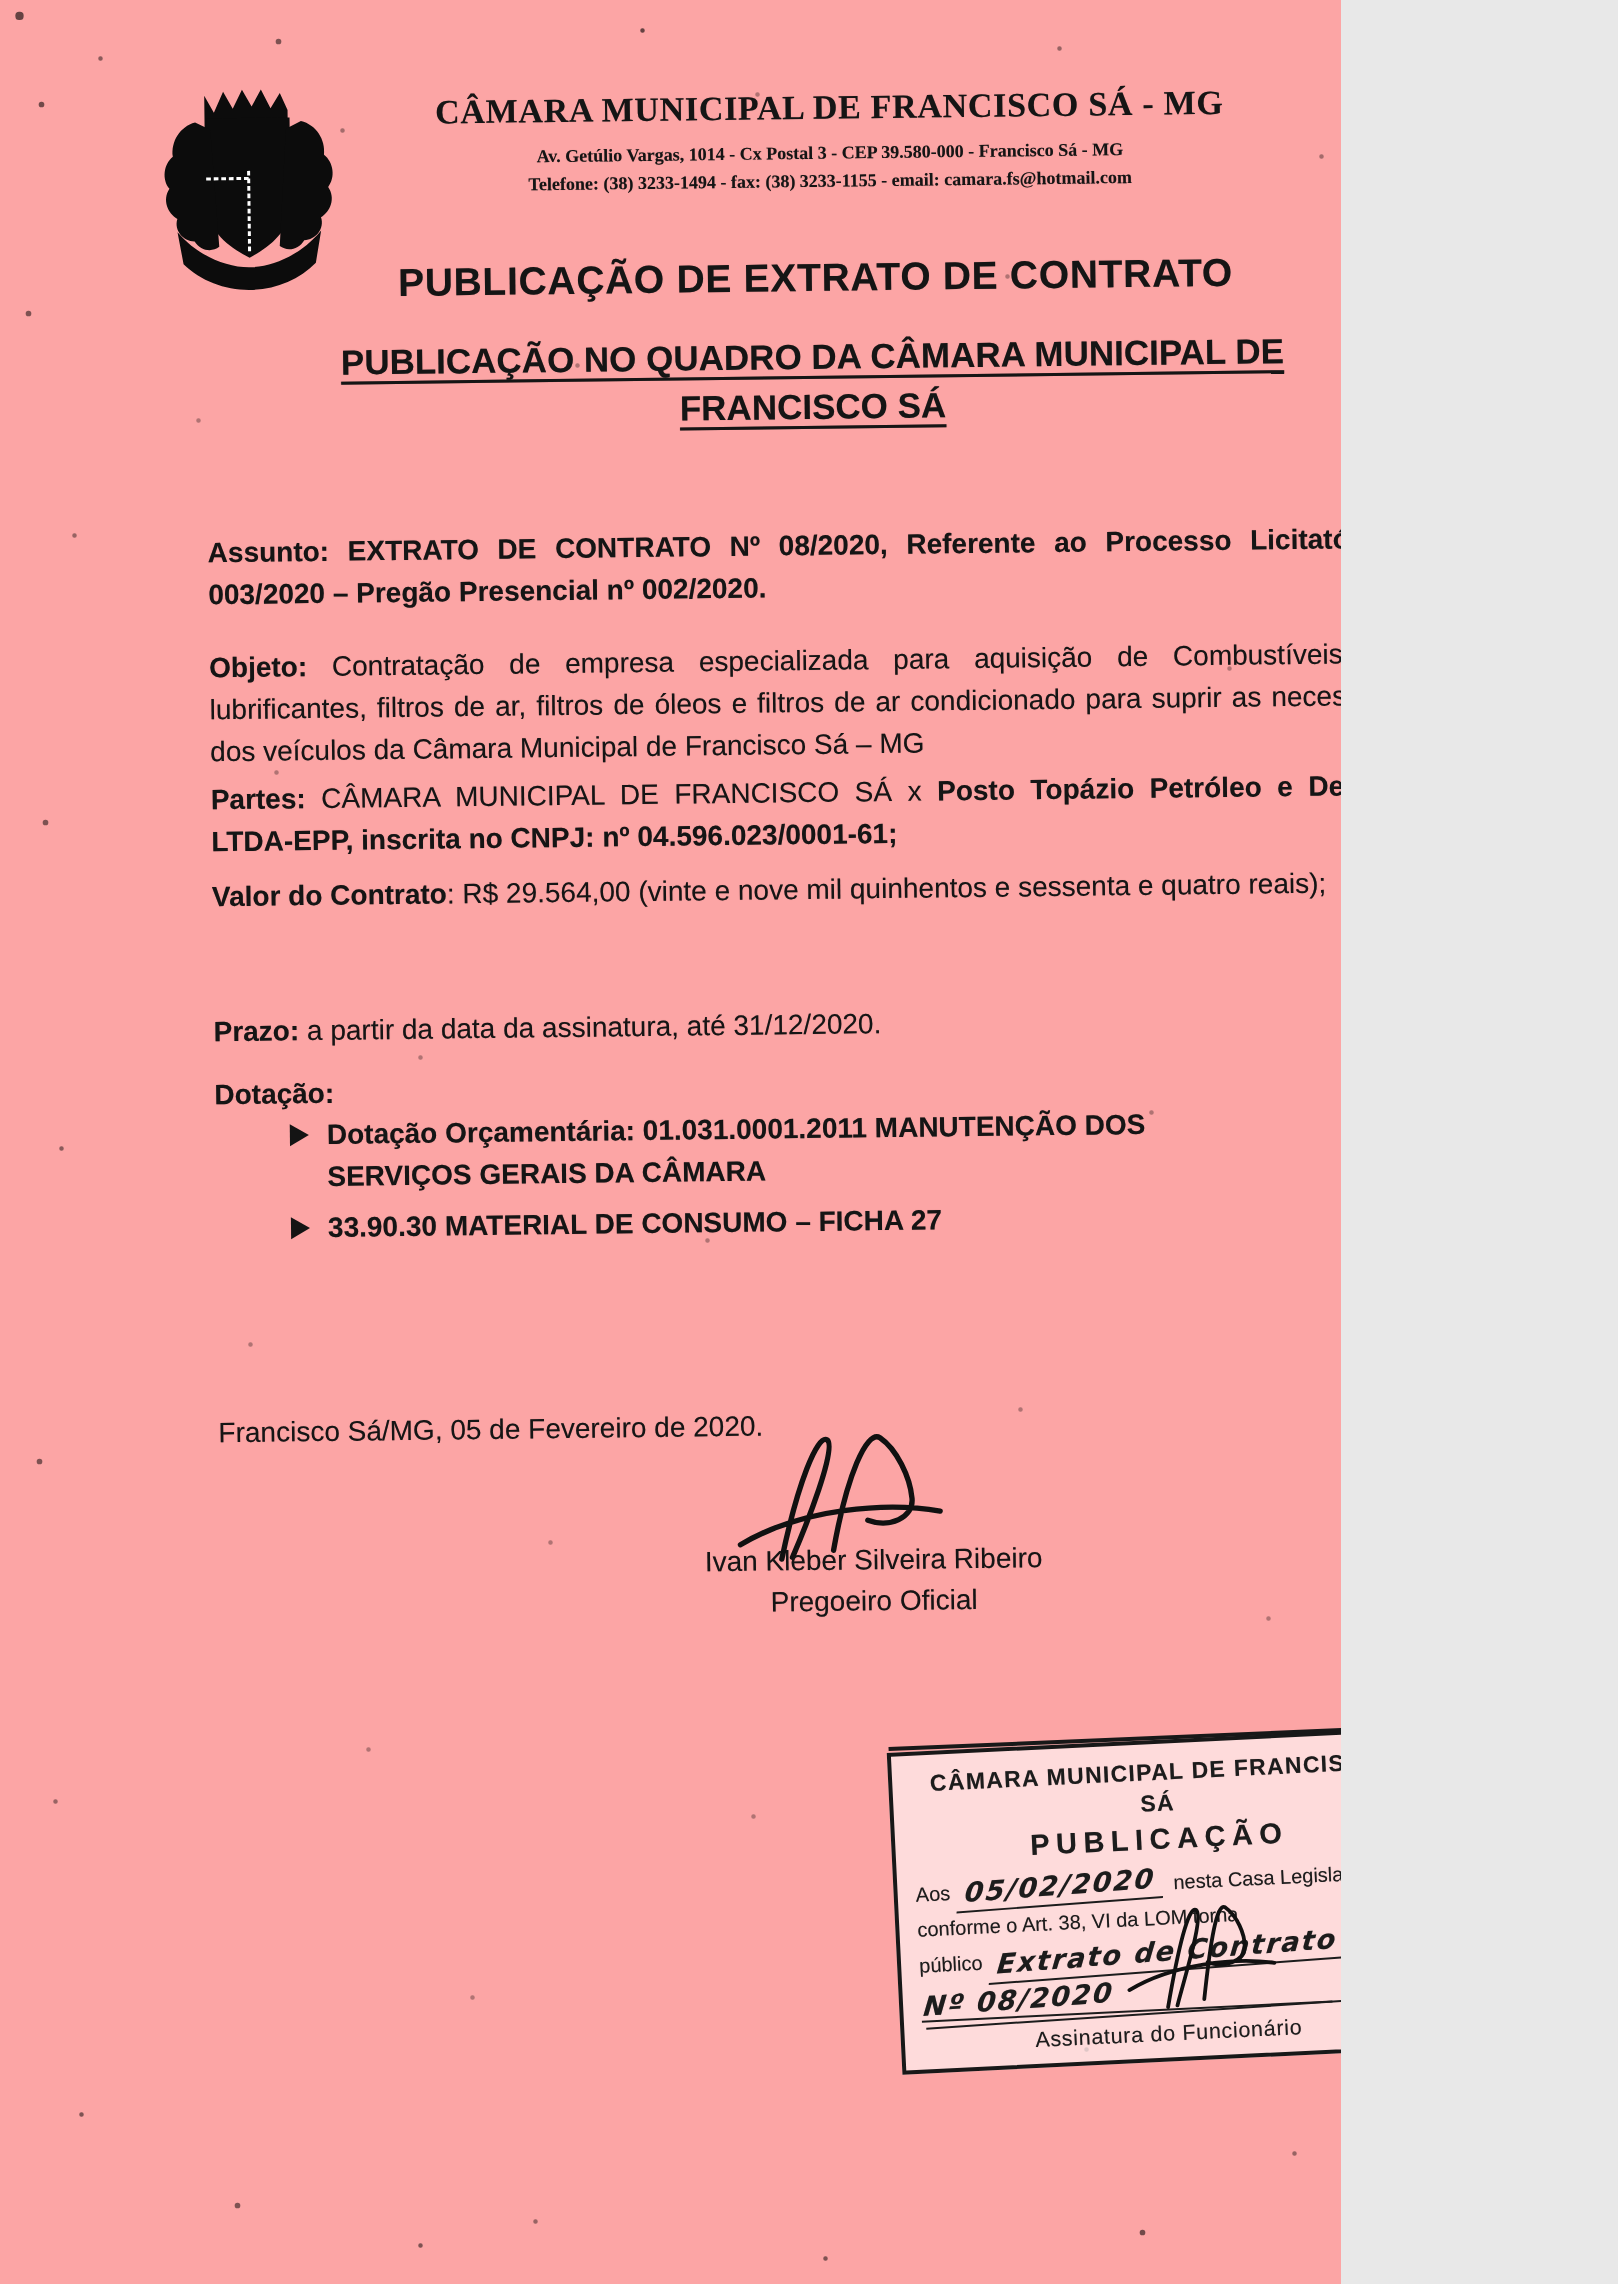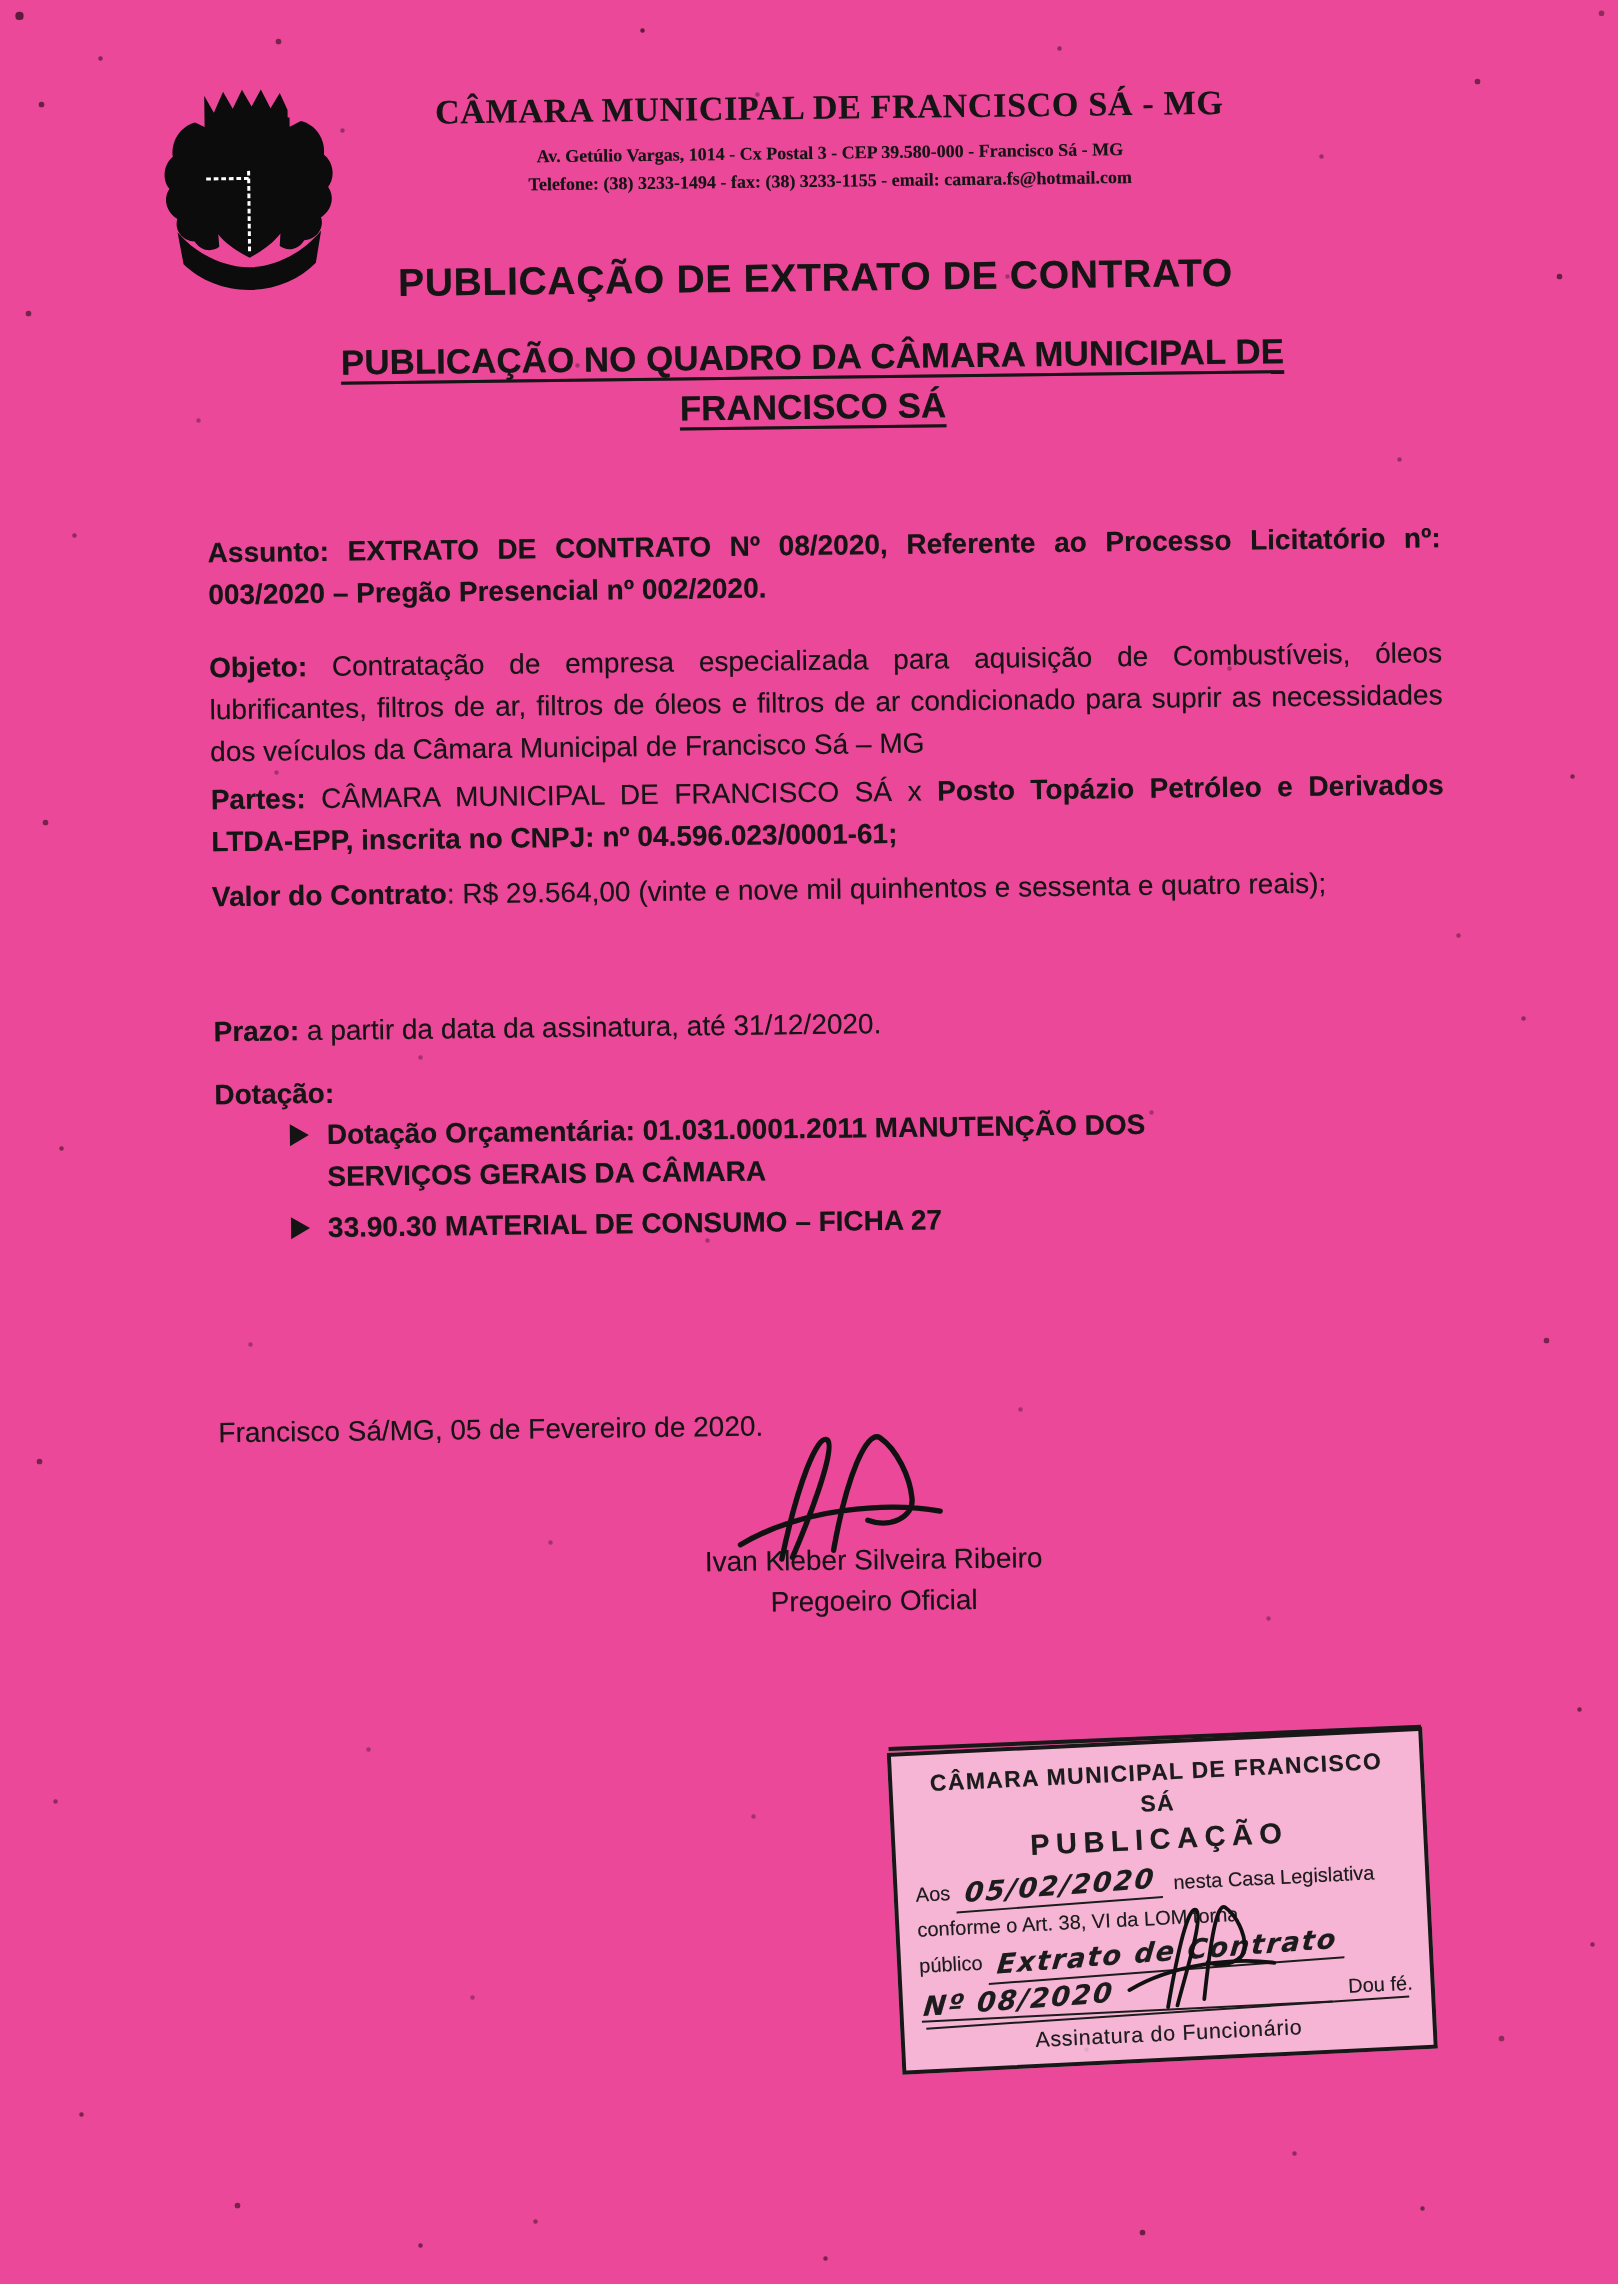--- a/index.html
+++ b/index.html
@@ -1,17 +1,17 @@
 <!DOCTYPE html>
 <html style="font-size:10.4px"><head>
 <meta charset="utf-8">
 <style>
   html,body{margin:0;padding:0;background:#e8e8e8;}
   .page{
-    position:relative;width:1618px;height:2284px;background:#ec4899;
+    position:relative;width:1341px;height:2284px;background:#fca5a5;
     overflow:hidden;font-family:"Liberation Sans",sans-serif;color:#151515;
   }
   .tilt{
     position:absolute;inset:0;
     transform:rotate(-0.7deg);
     transform-origin:809px 1142px;
     text-shadow:0 0 0.7px rgba(0,0,0,.38);
   }
   
   .crest{position:absolute;left:166px;top:65px;width:189px;height:219px;}

